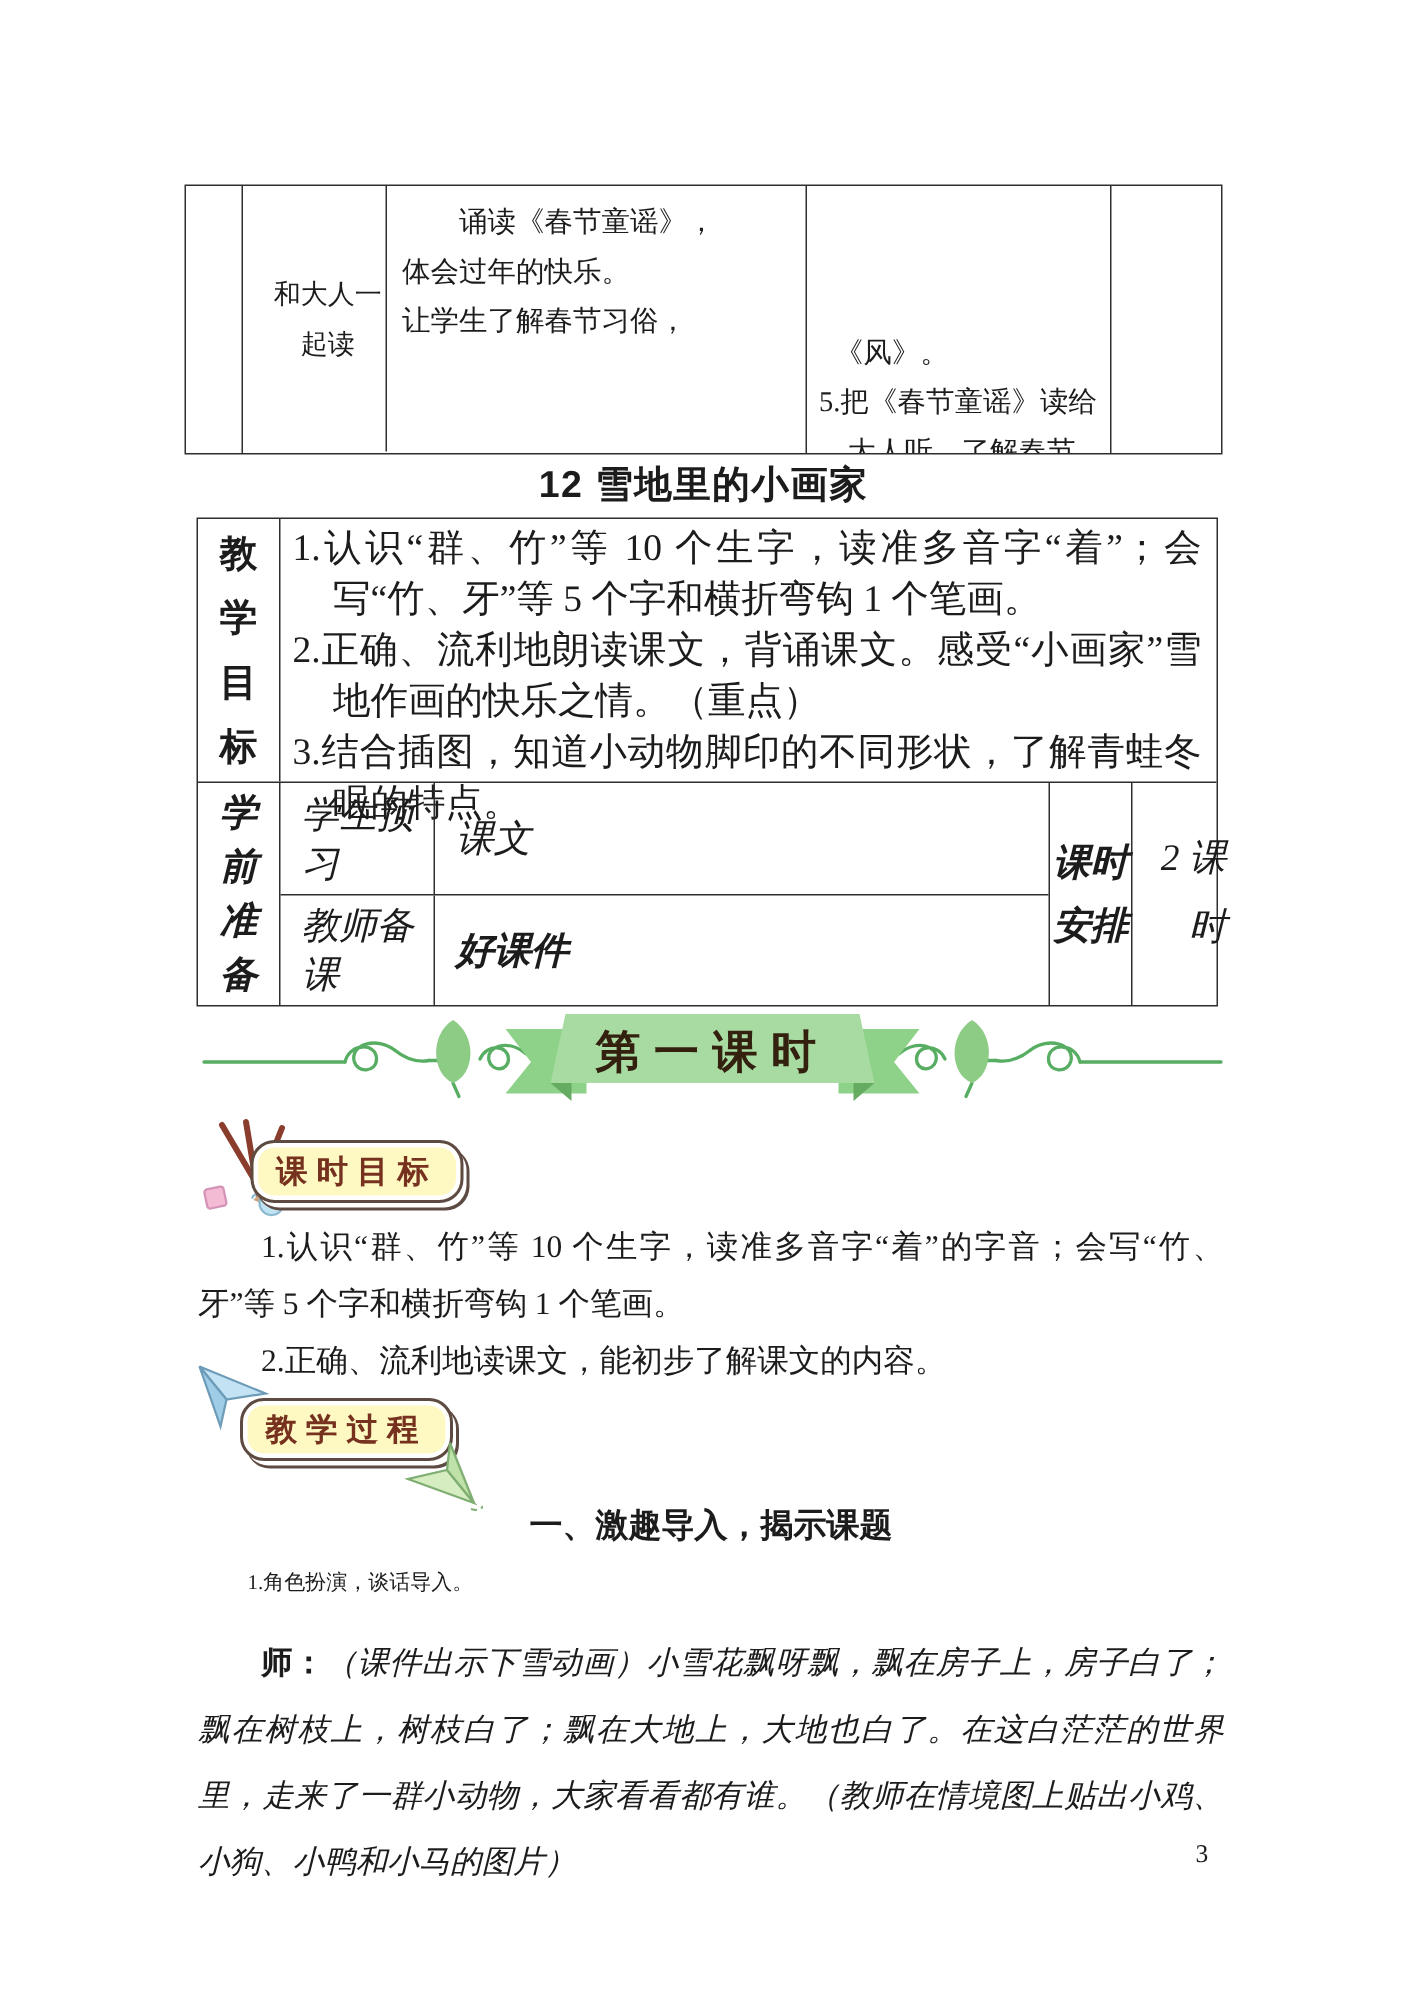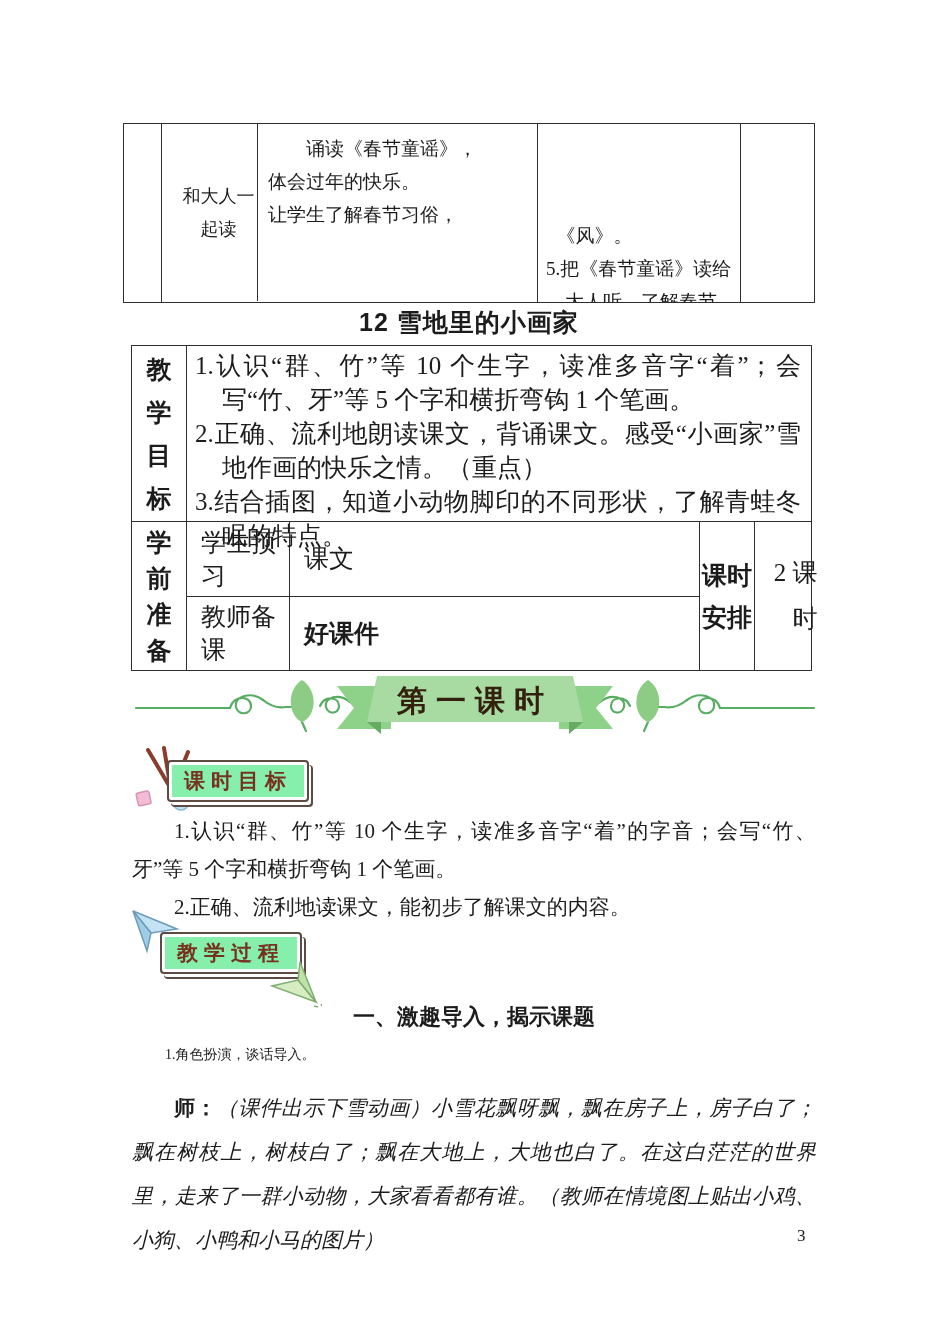--- a/index.html
+++ b/index.html
@@ -34,21 +34,21 @@
     position:absolute;left:123px;top:306px;width:692px;text-align:center;
     font-size:25px;font-weight:bold;letter-spacing:1px;
   }
 
   
   .plan-table{
     position:absolute;left:131px;top:345px;width:681px;height:326px;
     border:1.5px solid #2e2e2e;box-sizing:border-box;font-size:25px;
   }
   .pt-row1{display:flex;height:176px;border-bottom:1.5px solid #2e2e2e;box-sizing:border-box;}
-  .pt-row2{display:flex;height:148px;}
+  .pt-row2{display:flex;height:148px;font-style:italic;}
   .vhead{flex:0 0 55px;border-right:1.5px solid #2e2e2e;box-sizing:border-box;
          display:flex;align-items:center;justify-content:center;}
   .vhead span{display:inline-block;width:1.1em;word-break:break-all;text-align:center;
               font-weight:bold;font-family:"Liberation Sans",sans-serif;}
   .vhead-obj span{line-height:43px;}
   .vhead-prep span{line-height:36px;}
   .pt-objectives{flex:1;padding:3px 10px 0 8px;box-sizing:border-box;}
   .obj-item{line-height:34px;padding-left:1.08em;text-indent:-1.08em;text-align:justify;}
   .prep-main{flex:0 0 513px;display:flex;flex-direction:column;border-right:1.5px solid #2e2e2e;box-sizing:border-box;}
   .prep-row{display:flex;flex:1;box-sizing:border-box;}
@@ -62,21 +62,21 @@
   .sched-label span{display:inline-block;width:2.1em;word-break:break-all;text-align:center;
                     font-weight:bold;font-family:"Liberation Sans",sans-serif;line-height:42px;}
   .sched-value{flex:1;display:flex;align-items:center;justify-content:center;}
   .sched-value span{display:inline-block;width:2.5em;word-break:break-all;text-align:right;line-height:46px;}
 
   
   .banner{position:absolute;left:130px;top:670px;width:690px;height:72px;}
 
   
   .badge{
-    display:inline-block;background:#86efac;border:2px solid #5d4a42;border-radius:4px;
+    display:inline-block;background:#fef9c3;border:2px solid #5d4a42;border-radius:16px;
     padding:5px 15px;font-family:"Liberation Sans",sans-serif;font-weight:bold;
     font-size:21px;letter-spacing:6px;color:#77321f;
     box-shadow:inset 0 0 0 3px #ffffff, 3px 4px 0 -1px #ffffff, 4px 5px 0 0 #5d4a42;
   }
   .goal-block{position:absolute;left:134px;top:744px;width:260px;height:70px;}
   .goal-block .badge{position:absolute;left:33px;top:16px;}
   .goal-block svg{position:absolute;left:0;top:0;}
   .process-block{position:absolute;left:136px;top:912px;width:220px;height:90px;}
   .process-block .badge{position:absolute;left:24px;top:20px;}
   .plane-blue{position:absolute;left:-6px;top:-4px;}

